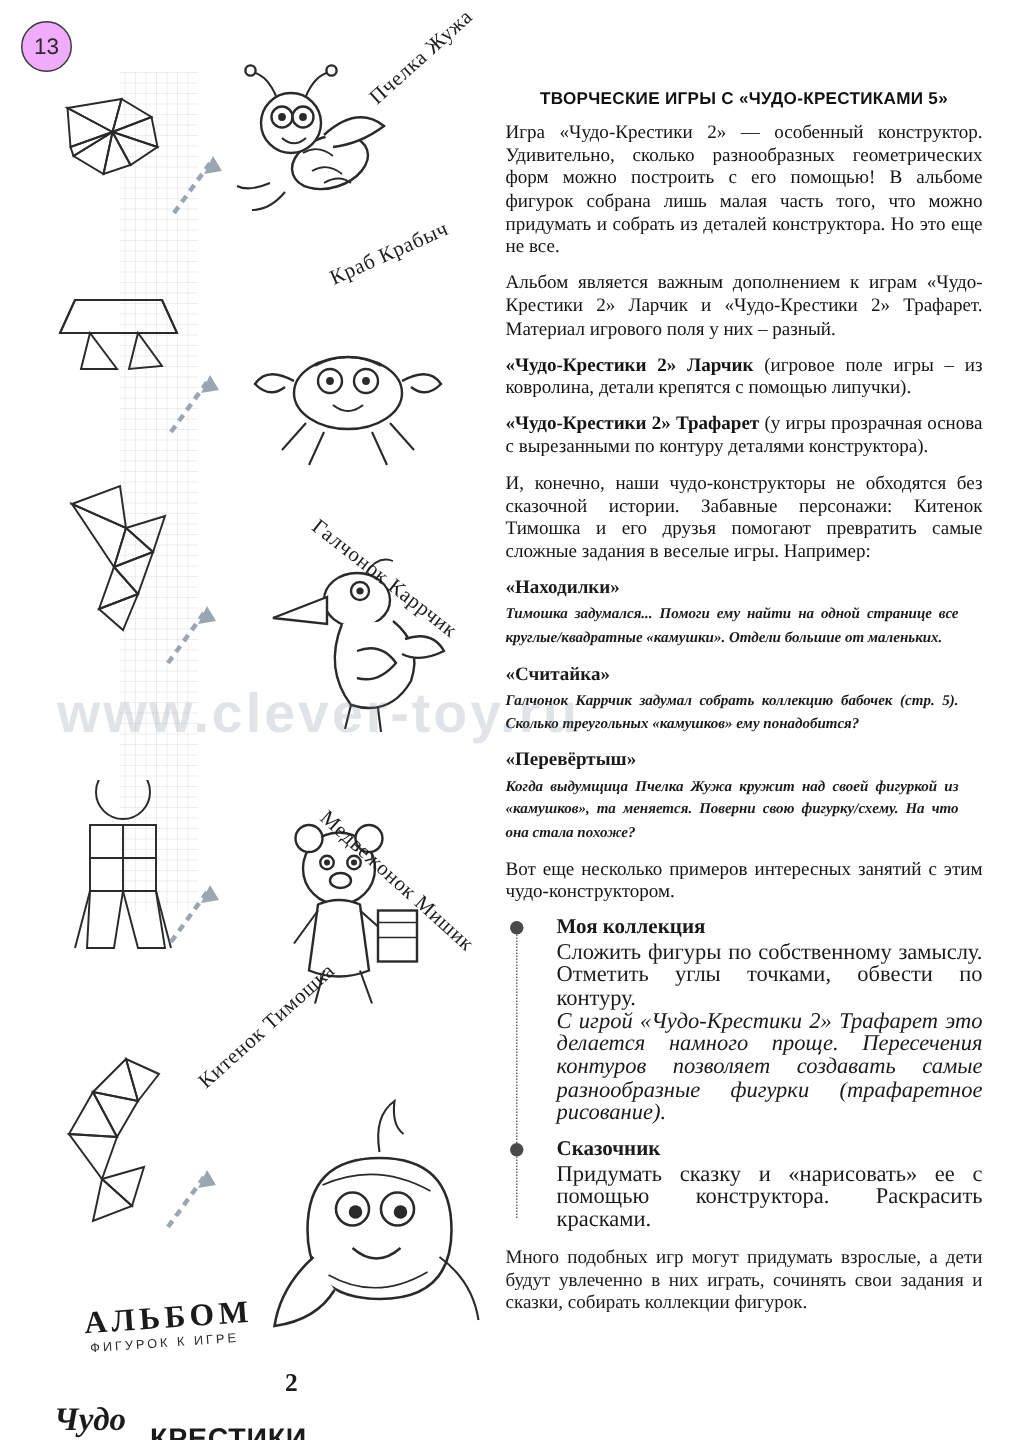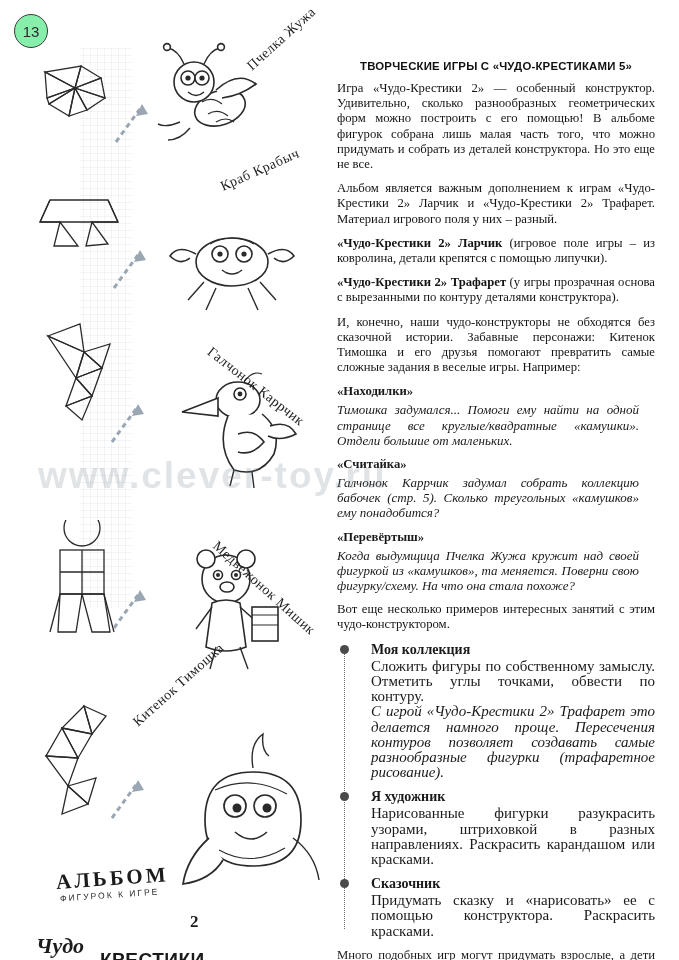--- a/index.html
+++ b/index.html
@@ -31,21 +31,21 @@
     width: 32px;
     height: 32px;
     border: 1.6px solid #3b3b3b;
     border-radius: 50%;
     display: flex;
     align-items: center;
     justify-content: center;
     font-family: "Liberation Sans", sans-serif;
     font-size: 15px;
     color: #2b2b2b;
-    background: #86efac;
+    background: #f0abfc;
   }
 
   
   .left-col {
     position: absolute;
     left: 0;
     top: 0;
     width: 320px;
     height: 960px;
   }
@@ -157,24 +157,25 @@
     color: #141414;
   }
   .bold { font-weight: bold; }
   .heading-q {
     font-weight: bold;
     font-size: 12.7px;
     margin: 0 0 3px 0;
   }
   .ital-block {
     font-style: italic;
-    font-size: 13px;
+    font-size: 10px;
     line-height: 15.2px;
     text-align: justify;
     margin: 0 16px 9px 0;
+    font-weight: bold;
   }
 
   
   .bullets {
     position: relative;
     margin: 4px 0 8px 0;
     padding-left: 34px;
   }
   .bullets::before {
     content: "";
@@ -475,25 +476,20 @@
 
     <div class="bullets">
       <div class="bullet-item">
         <span class="dot"></span>
         <div class="bullet-title">Моя коллекция</div>
         <div class="bullet-text">Сложить фигуры по собственному замыслу. Отметить углы точками, обвести по контуру.</div>
         <div class="bullet-text it">С игрой «Чудо-Крестики 2» Трафарет это делается намного проще. Пересечения контуров позволяет создавать самые разнообразные фигурки (трафаретное рисование).</div>
       </div>
       <div class="bullet-item">
         <span class="dot"></span>
-        <div class="bullet-title">Я художник</div>
-        <div class="bullet-text">Нарисованные фигурки разукрасить узорами, штриховкой в разных направлениях. Раскрасить карандашом или красками.</div>
-      </div>
-      <div class="bullet-item">
-        <span class="dot"></span>
         <div class="bullet-title">Сказочник</div>
         <div class="bullet-text">Придумать сказку и «нарисовать» ее с помощью конструктора. Раскрасить красками.</div>
       </div>
     </div>
 
     <p class="closing">Много подобных игр могут придумать взрослые, а дети будут увлеченно в них играть, сочинять свои задания и сказки, собирать коллекции фигурок.</p>
   </div>
 
   <div class="watermark">www.clever-toy.ru</div>
 

